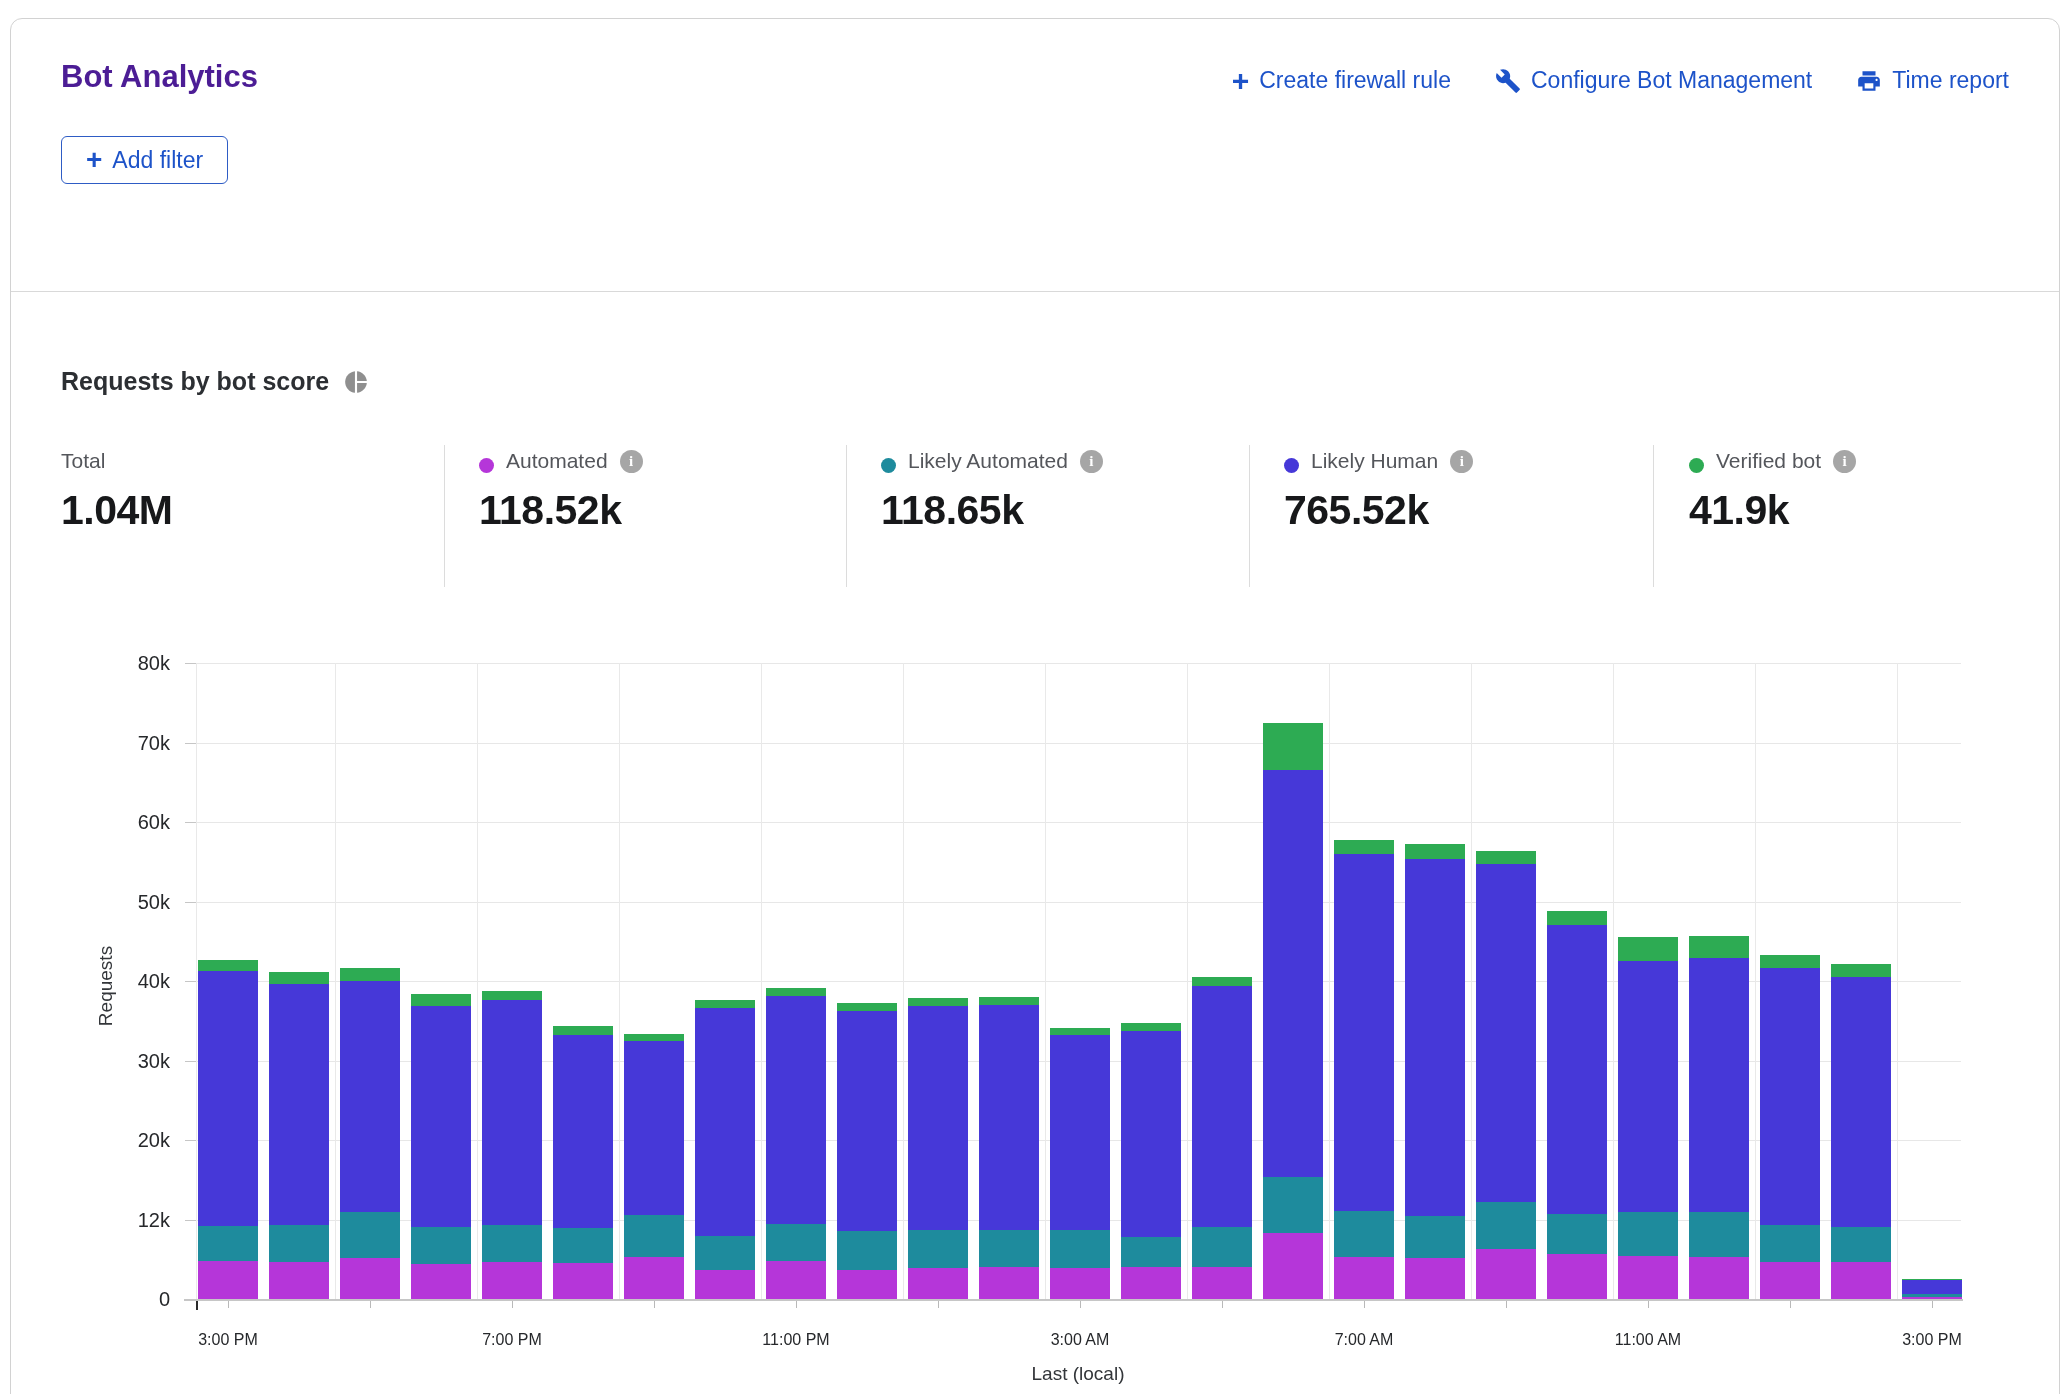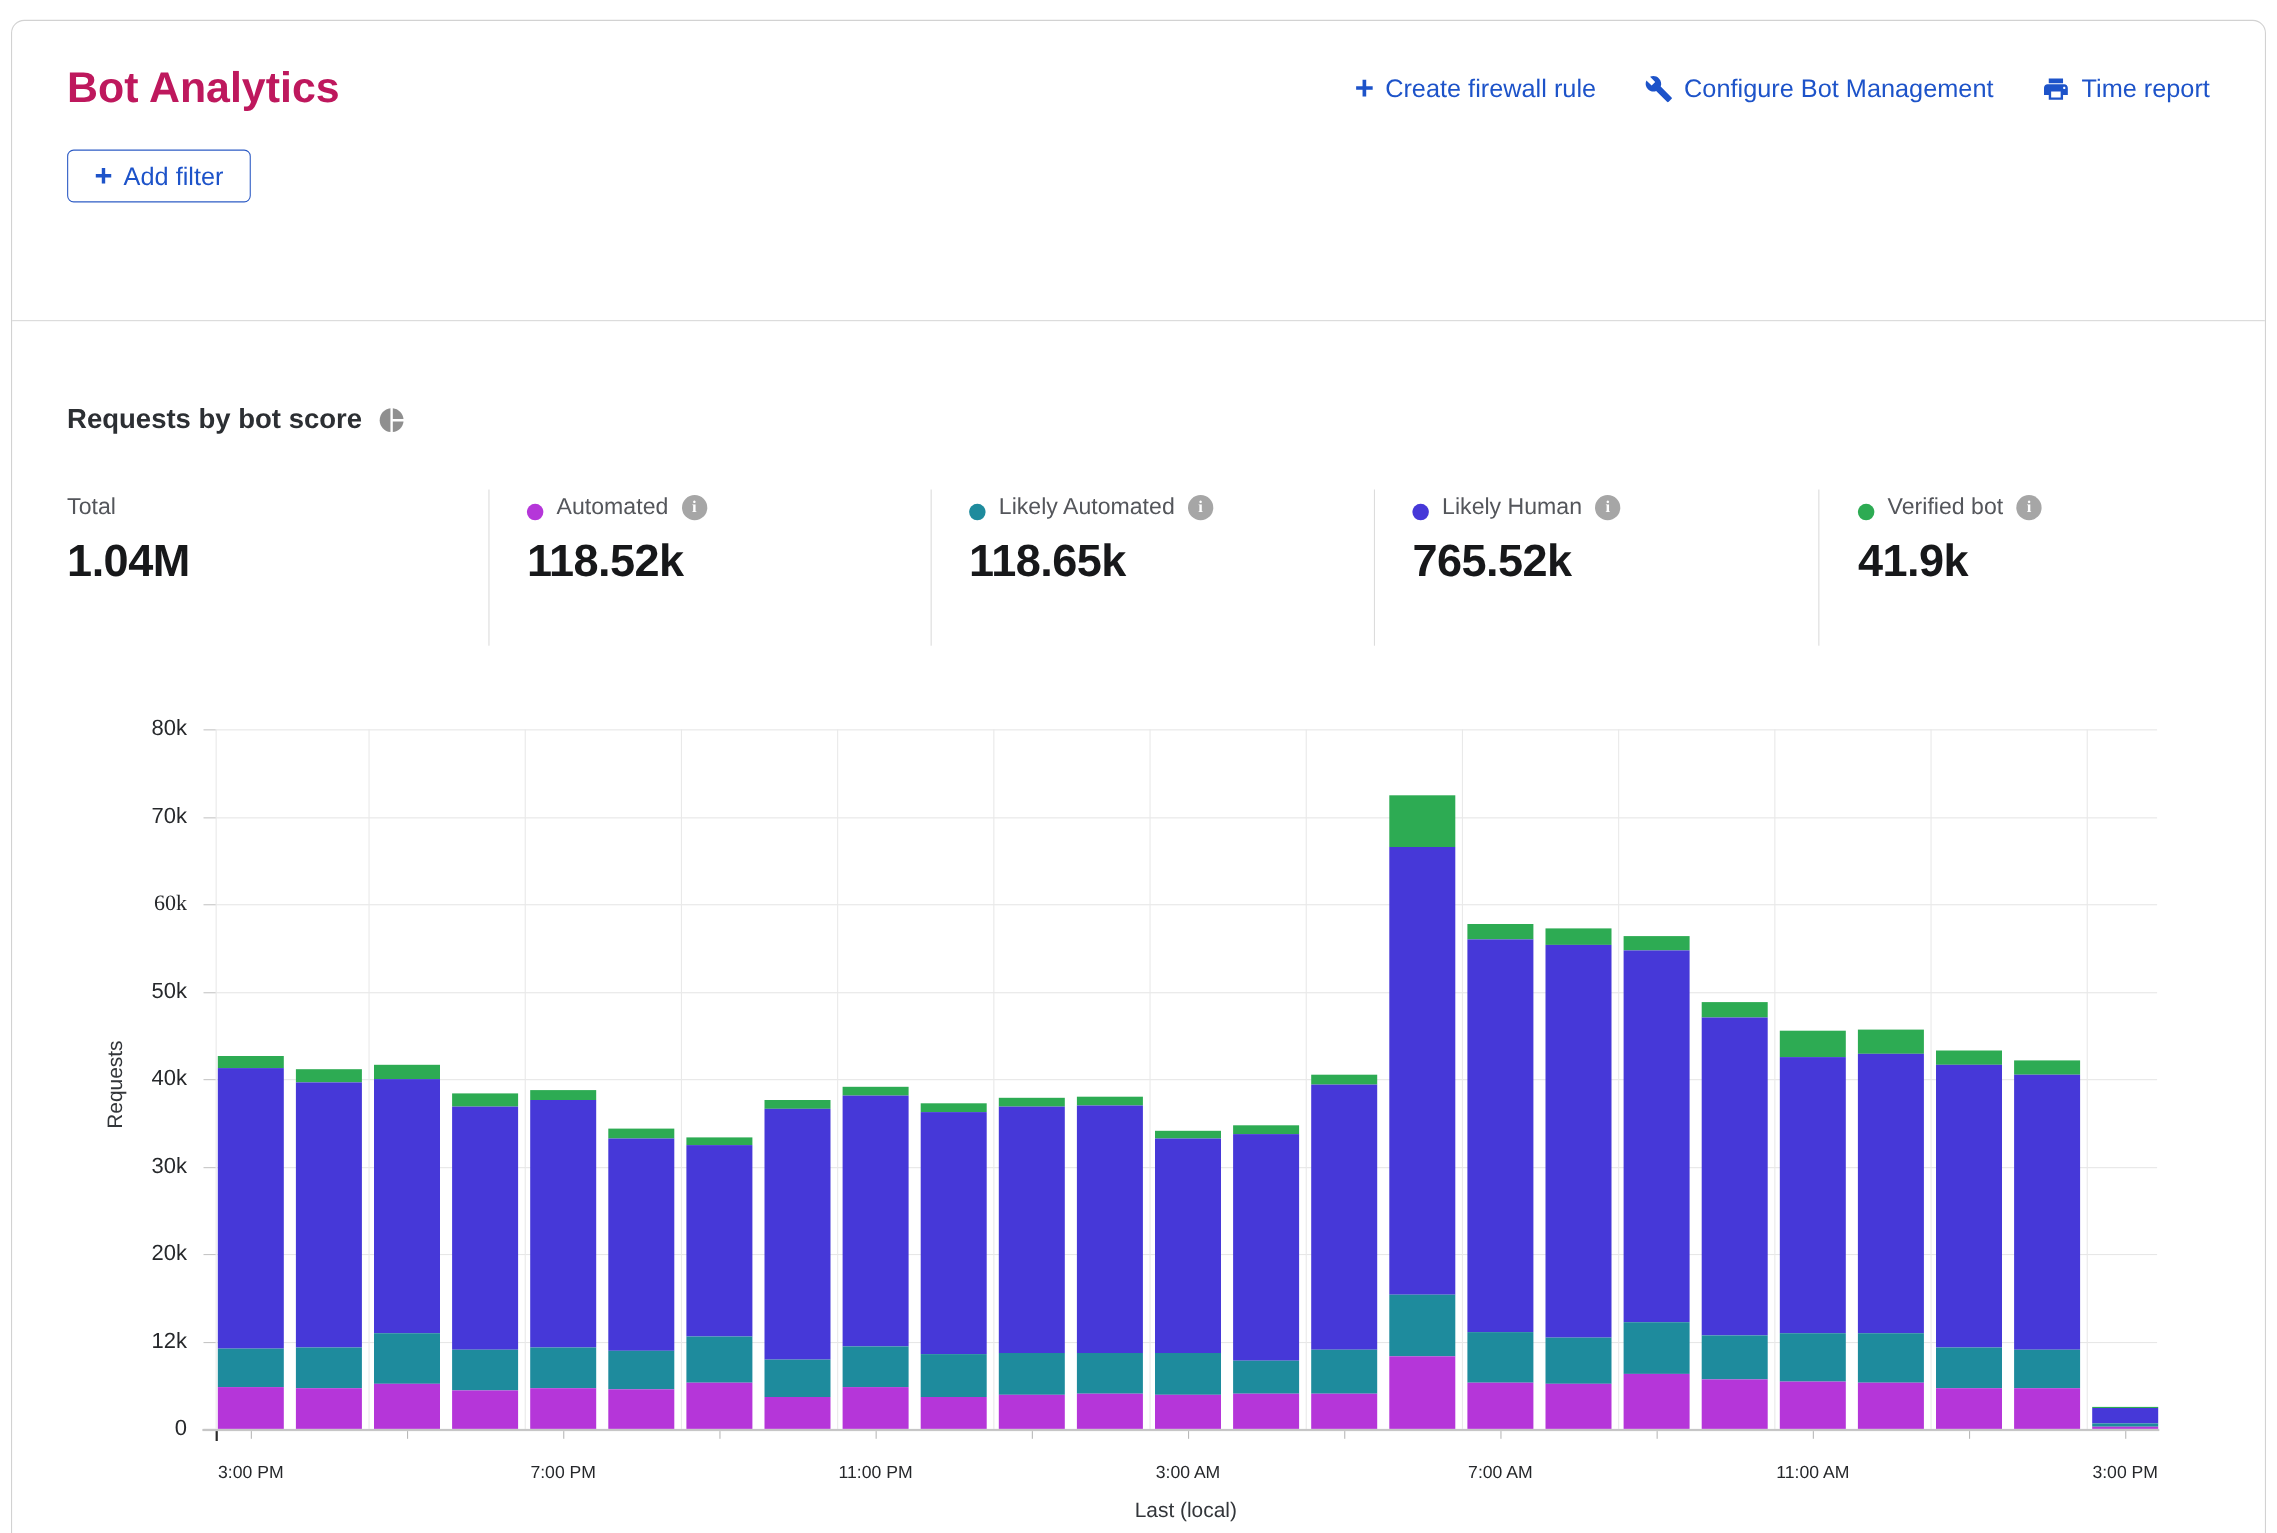--- a/index.html
+++ b/index.html
@@ -1,21 +1,21 @@
 <!DOCTYPE html>
 <html><head>
 <meta charset="utf-8">
 <style>
   * { margin:0; padding:0; box-sizing:border-box; }
   html,body { width:2070px; height:1394px; background:#ffffff; overflow:hidden;
               font-family:"Liberation Sans", sans-serif; }
   .card { position:absolute; left:10px; top:18px; width:2050px; height:1600px;
           background:#fff; border:1px solid #d2d2d2; border-radius:12px 12px 0 0; }
   
-  .page-title { position:absolute; left:50px; top:40px; font-size:39px; font-weight:700; color:#be185d; }
+  .page-title { position:absolute; left:50px; top:40px; font-size:31px; font-weight:700; color:#4c1d95; }
   .header-actions { position:absolute; right:50px; top:48px; display:flex; gap:44px; align-items:center; }
   .hlink { display:flex; align-items:center; gap:10px; color:#1d53c9; font-size:23px; cursor:pointer; text-decoration:none; }
   .hlink svg { width:26px; height:26px; fill:#1d53c9; }
   .hlink .plus-glyph { font-size:30px; font-weight:700; line-height:24px; }
   .add-filter-btn { position:absolute; left:50px; top:117px; height:48px; padding:0 24px;
           background:#fff; border:1px solid #2e5cc5; border-radius:6px; color:#1d53c9;
           font-size:23px; display:flex; align-items:center; gap:10px; cursor:pointer;
           font-family:"Liberation Sans", sans-serif; }
   .add-filter-btn .plus-glyph { font-size:28px; font-weight:600; line-height:20px; }
   .range-select { position:absolute; right:50px; top:114px; width:312px; height:50px;
@@ -334,21 +334,21 @@
         <div class="ytick-label" style="top: 556.5px;">12k</div>
         <div class="ytick-dash" style="top: 556.5px;"></div>
         <div class="ytick-label" style="top: 477px;">20k</div>
         <div class="ytick-dash" style="top: 477px;"></div>
         <div class="ytick-label" style="top: 397.5px;">30k</div>
         <div class="ytick-dash" style="top: 397.5px;"></div>
         <div class="ytick-label" style="top: 318px;">40k</div>
         <div class="ytick-dash" style="top: 318px;"></div>
         <div class="ytick-label" style="top: 238.5px;">50k</div>
         <div class="ytick-dash" style="top: 238.5px;"></div>
-        <div class="ytick-label" style="top: 159px; font-family: Liberation Serif, serif;">60k</div>
+        <div class="ytick-label" style="top: 159px;">60k</div>
         <div class="ytick-dash" style="top: 159px;"></div>
         <div class="ytick-label" style="top: 79.5px;">70k</div>
         <div class="ytick-dash" style="top: 79.5px;"></div>
         <div class="ytick-label" style="top: 0px;">80k</div>
         <div class="ytick-dash" style="top: 0px;"></div>
         <div class="x-minor-tick" style="left: 217px;"></div>
         <div class="xtick-label" style="left: 217px;">3:00 PM</div>
         <div class="x-minor-tick" style="left: 359px;"></div>
         <div class="x-minor-tick" style="left: 501px;"></div>
         <div class="xtick-label" style="left: 501px;">7:00 PM</div>

